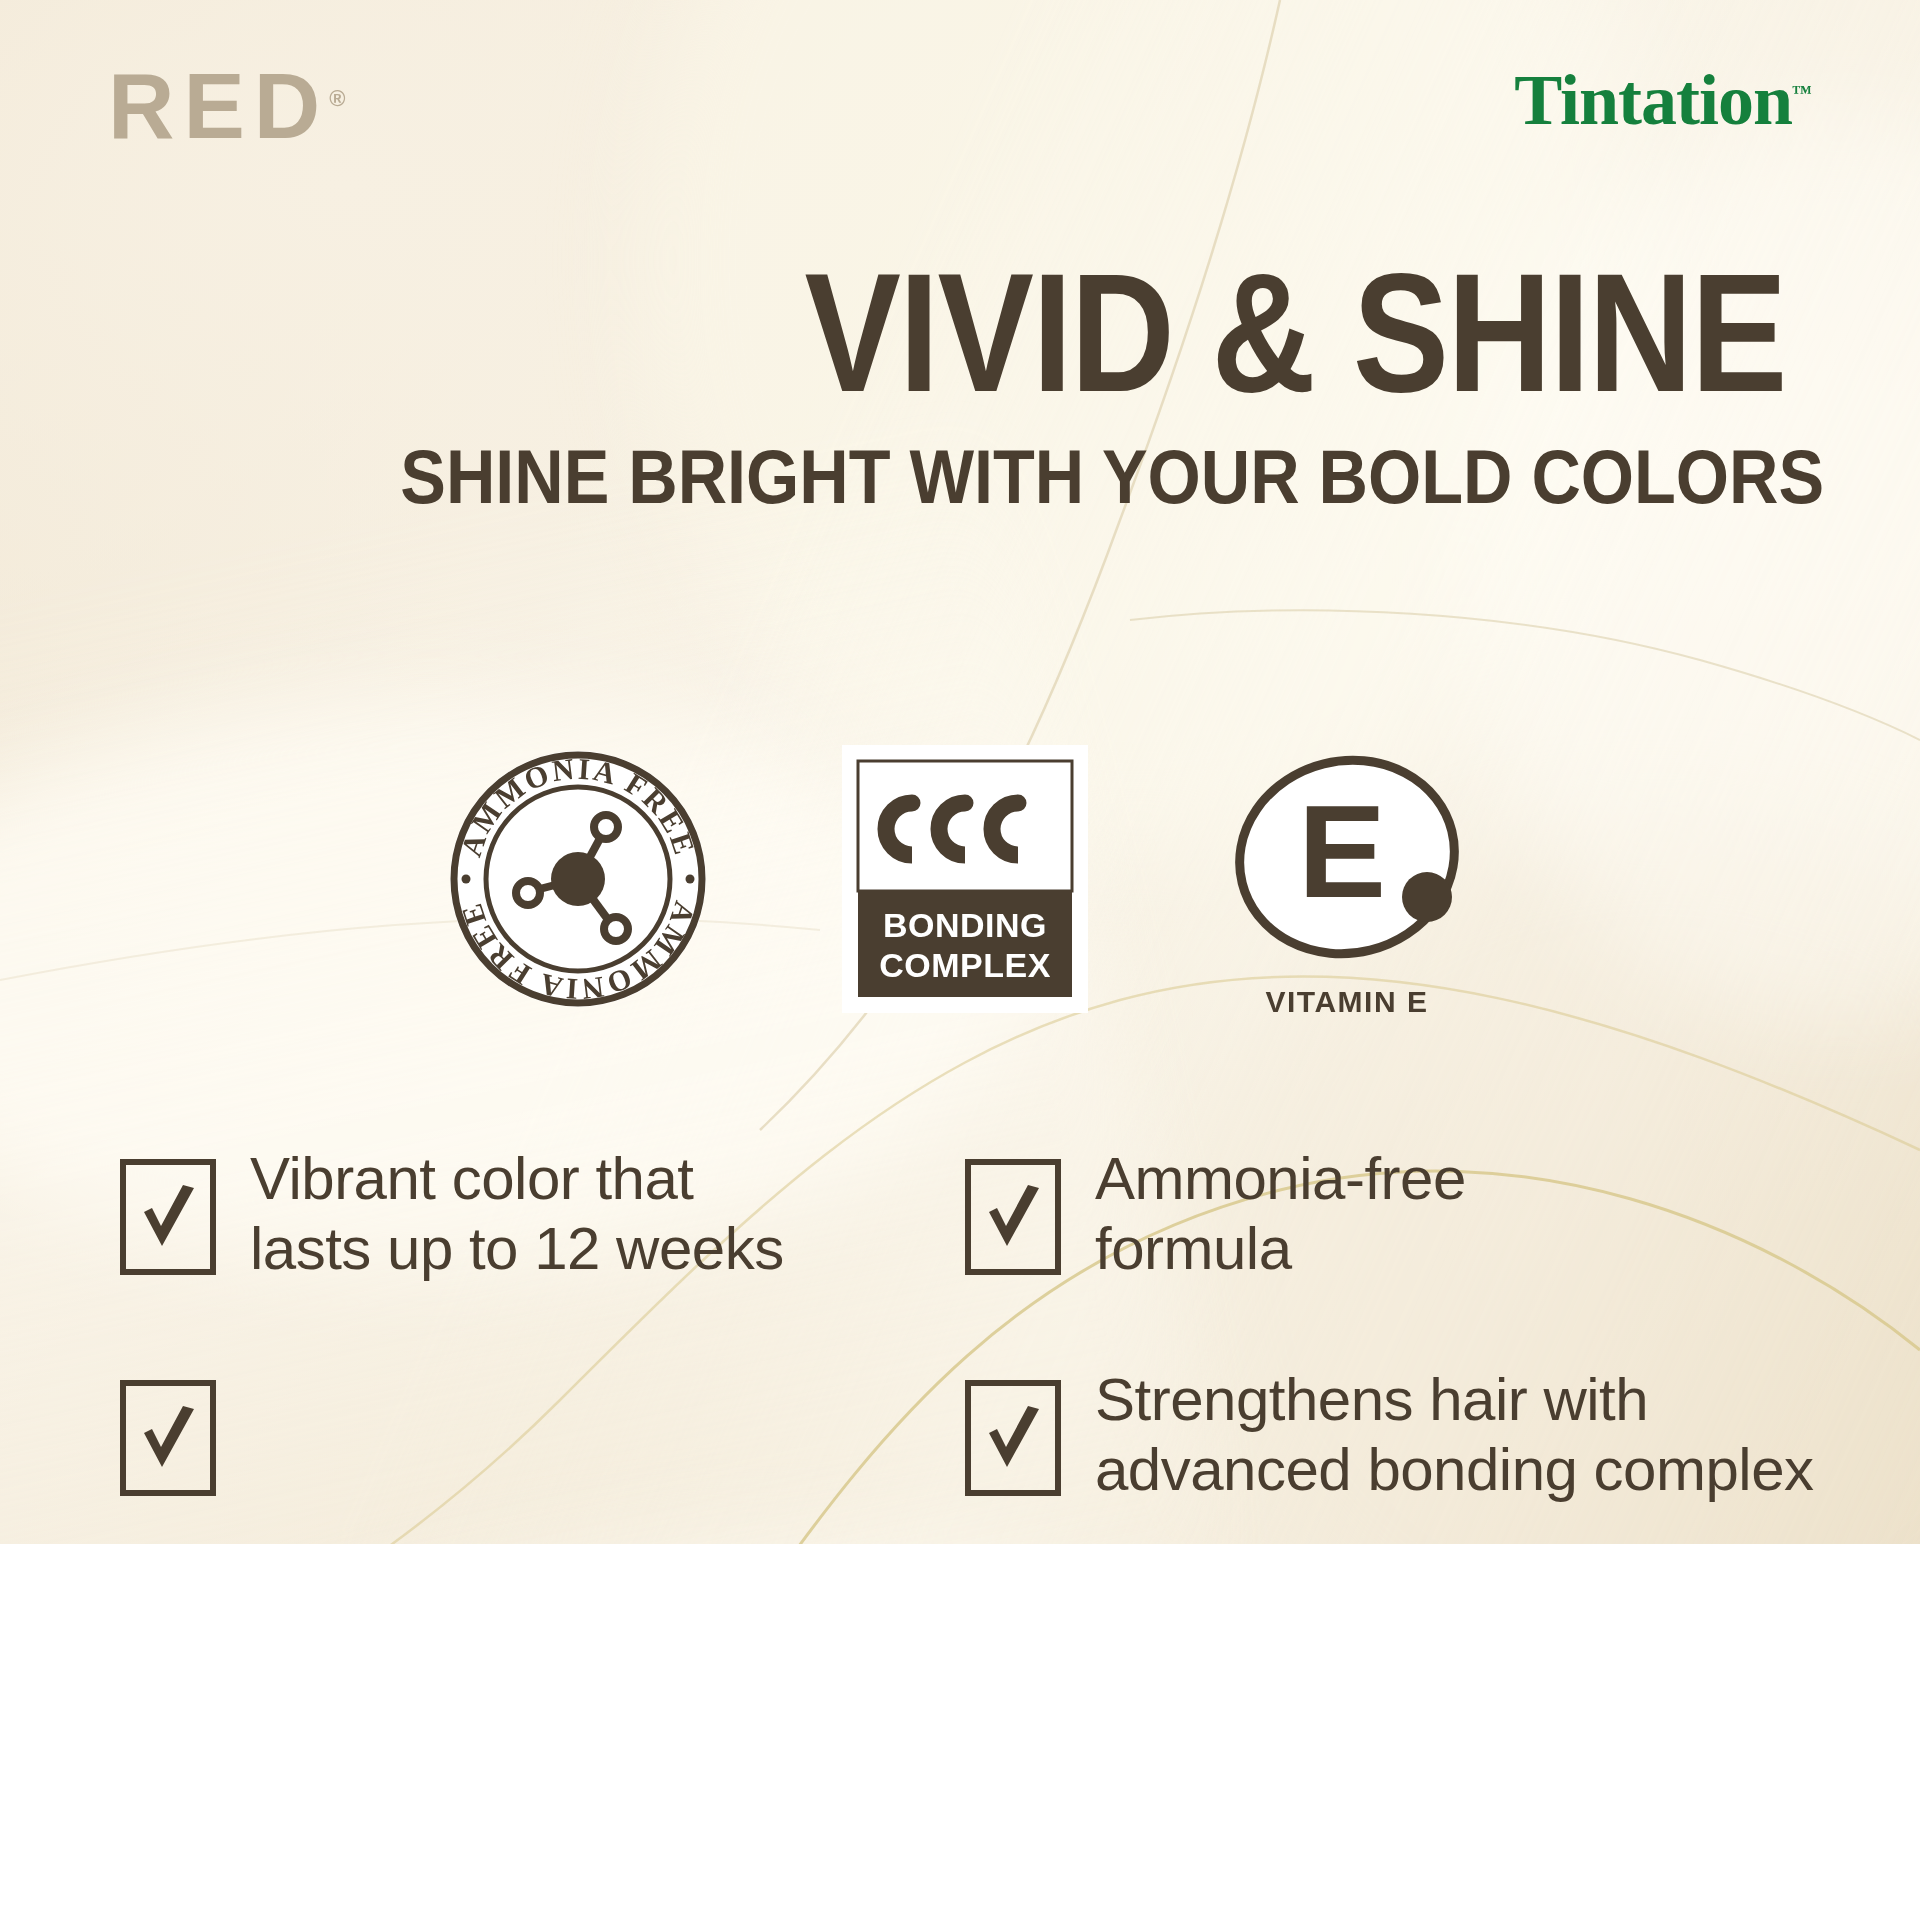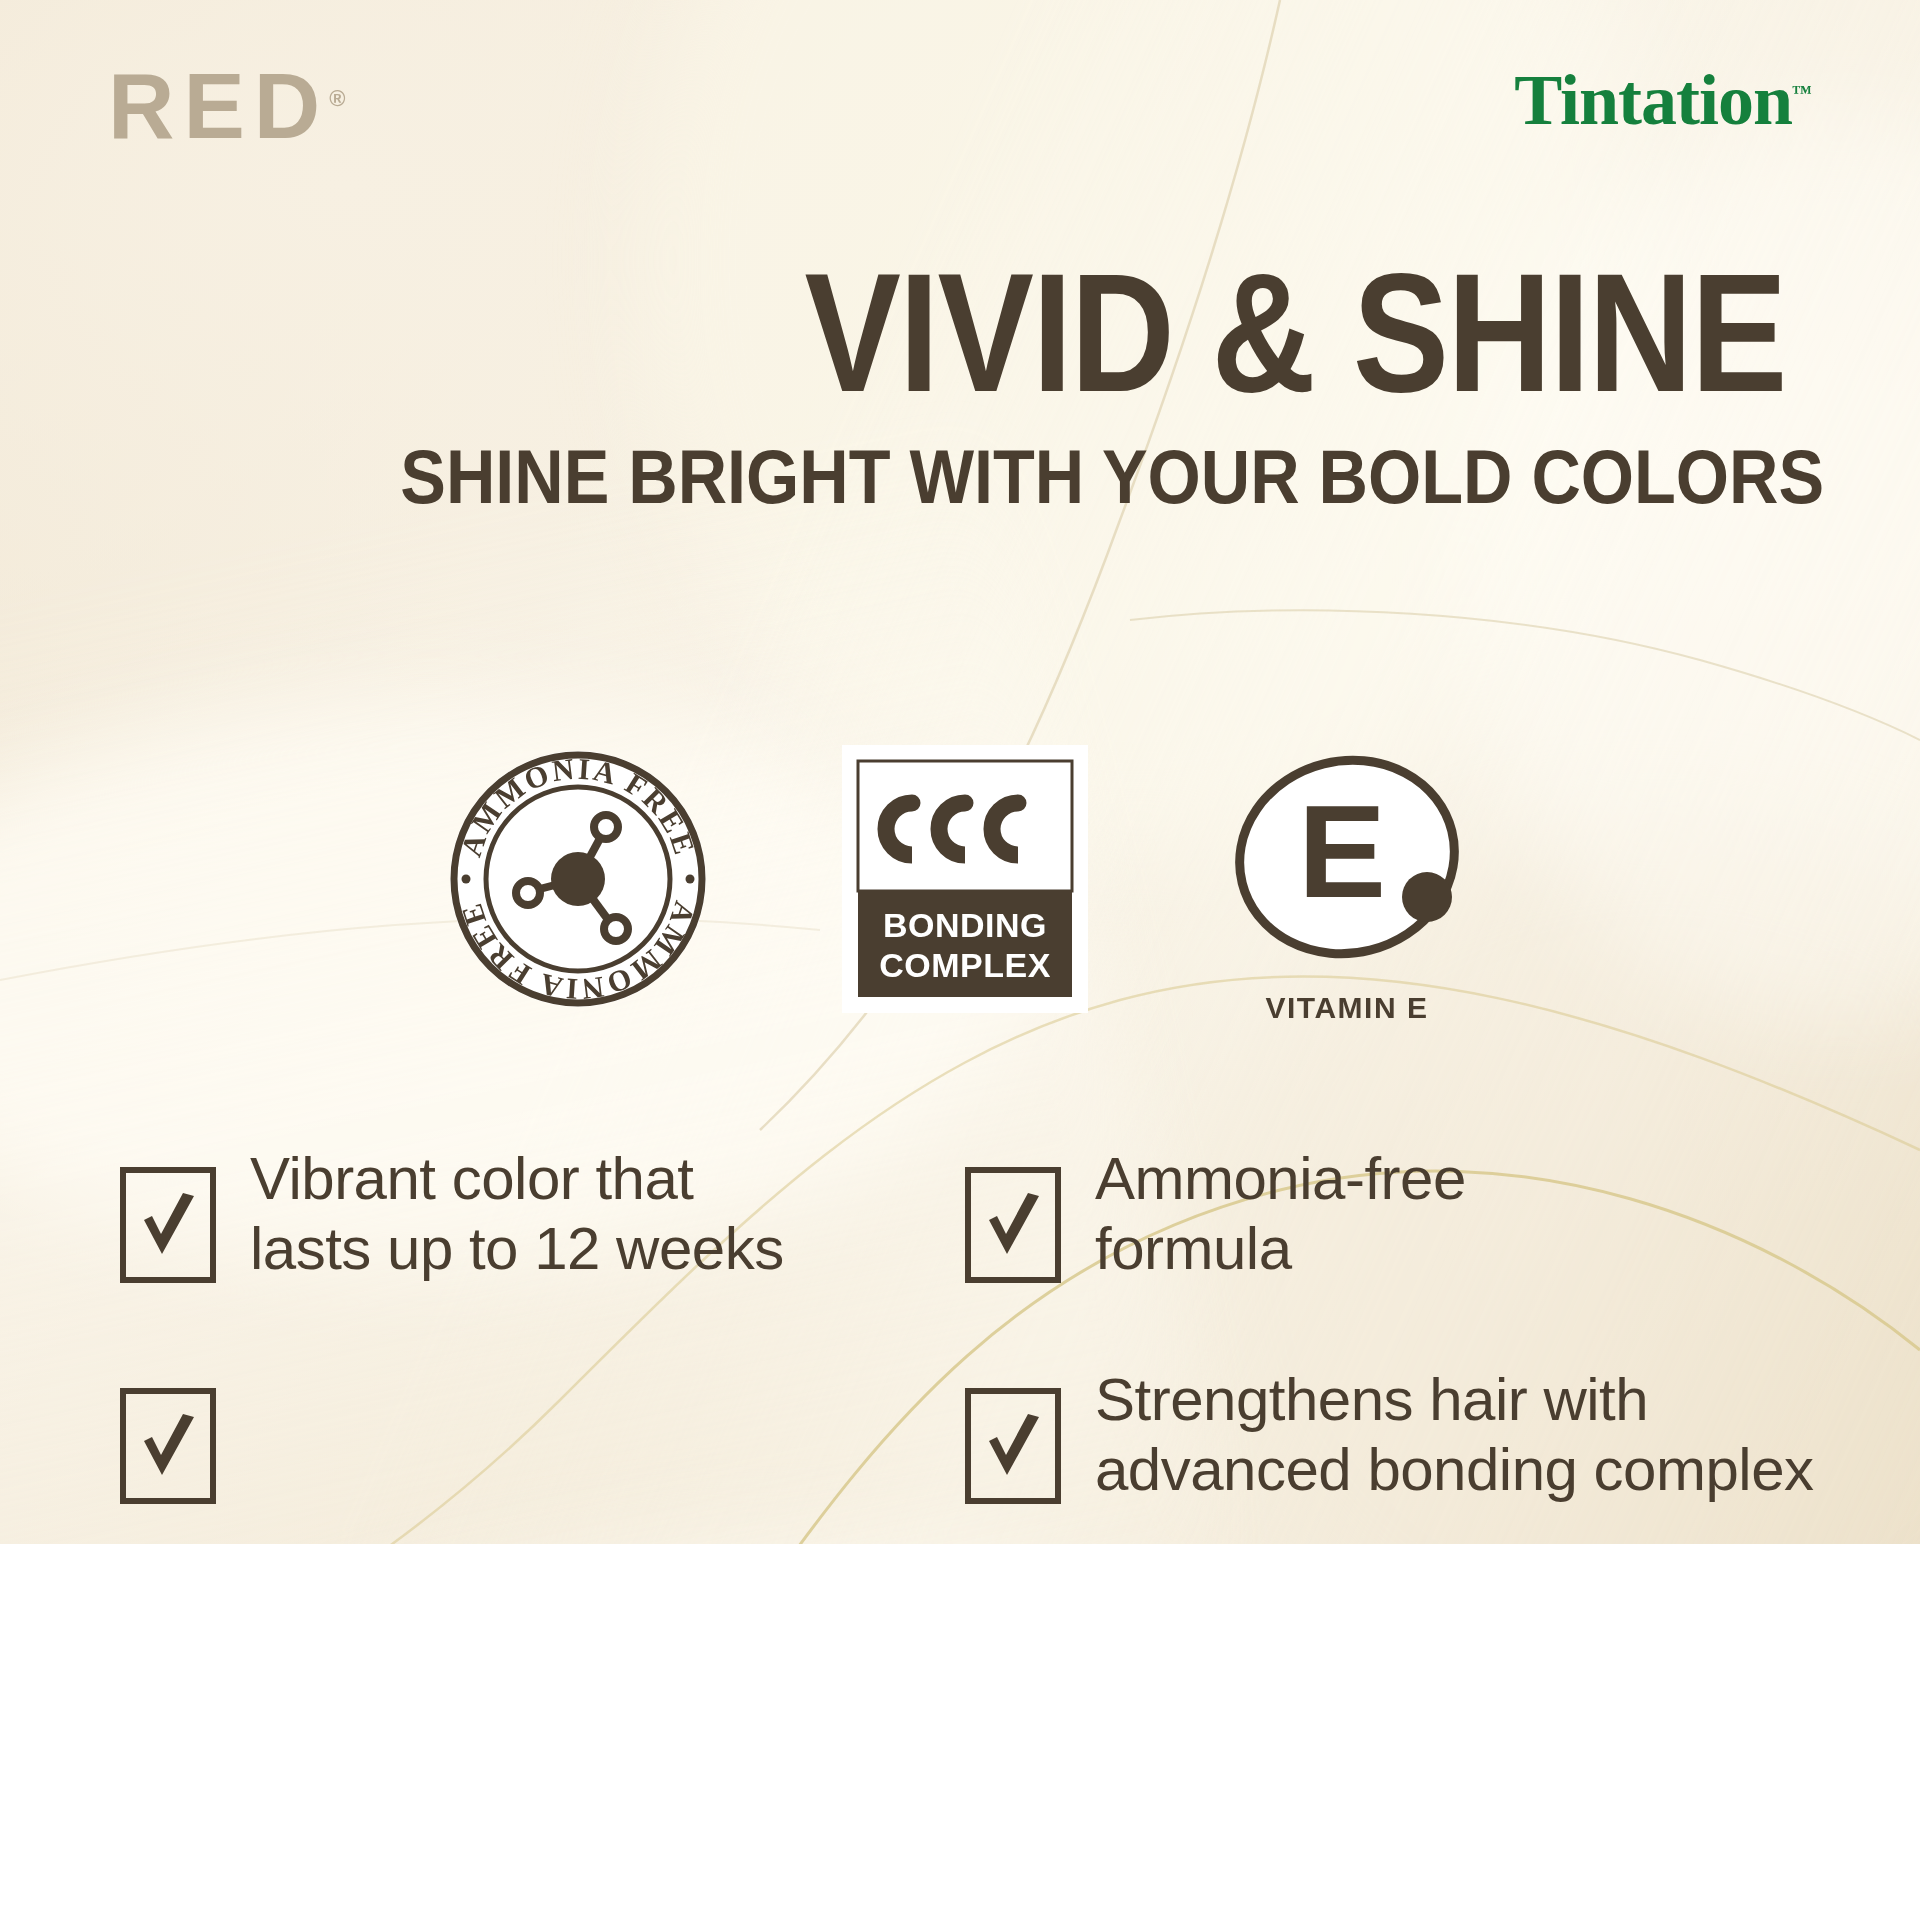--- a/index.html
+++ b/index.html
@@ -160,42 +160,42 @@
     position: relative;
     display: flex;
     flex-direction: column;
     align-items: center;
   }
   .badge-ammonia  { width: 268px; }
   .badge-bonding  { width: 246px; }
   .badge-vitamine { width: 258px; }
 
   .badge-caption {
-    margin-top: 10px;
+    margin-top: 4px;
     font-family: "Liberation Sans", sans-serif;
     font-weight: 700;
     font-size: 30px;
     letter-spacing: 1.5px;
     color: #4A3E30;
   }
 
   
   .features {
     position: absolute;
     top: 1140px;
     left: 120px;
     width: 1700px;
     display: grid;
     grid-template-columns: 845px 855px;
     grid-auto-rows: min-content;
     row-gap: 78px;
   }
   .feature {
     display: flex;
-    align-items: flex-end;
+    align-items: center;
     gap: 34px;
   }
   .checkbox {
     flex: 0 0 auto;
     width: 84px;
     height: 104px;
     border: 6px solid #4A3E30;
     position: relative;
     margin-top: 10px;
   }

